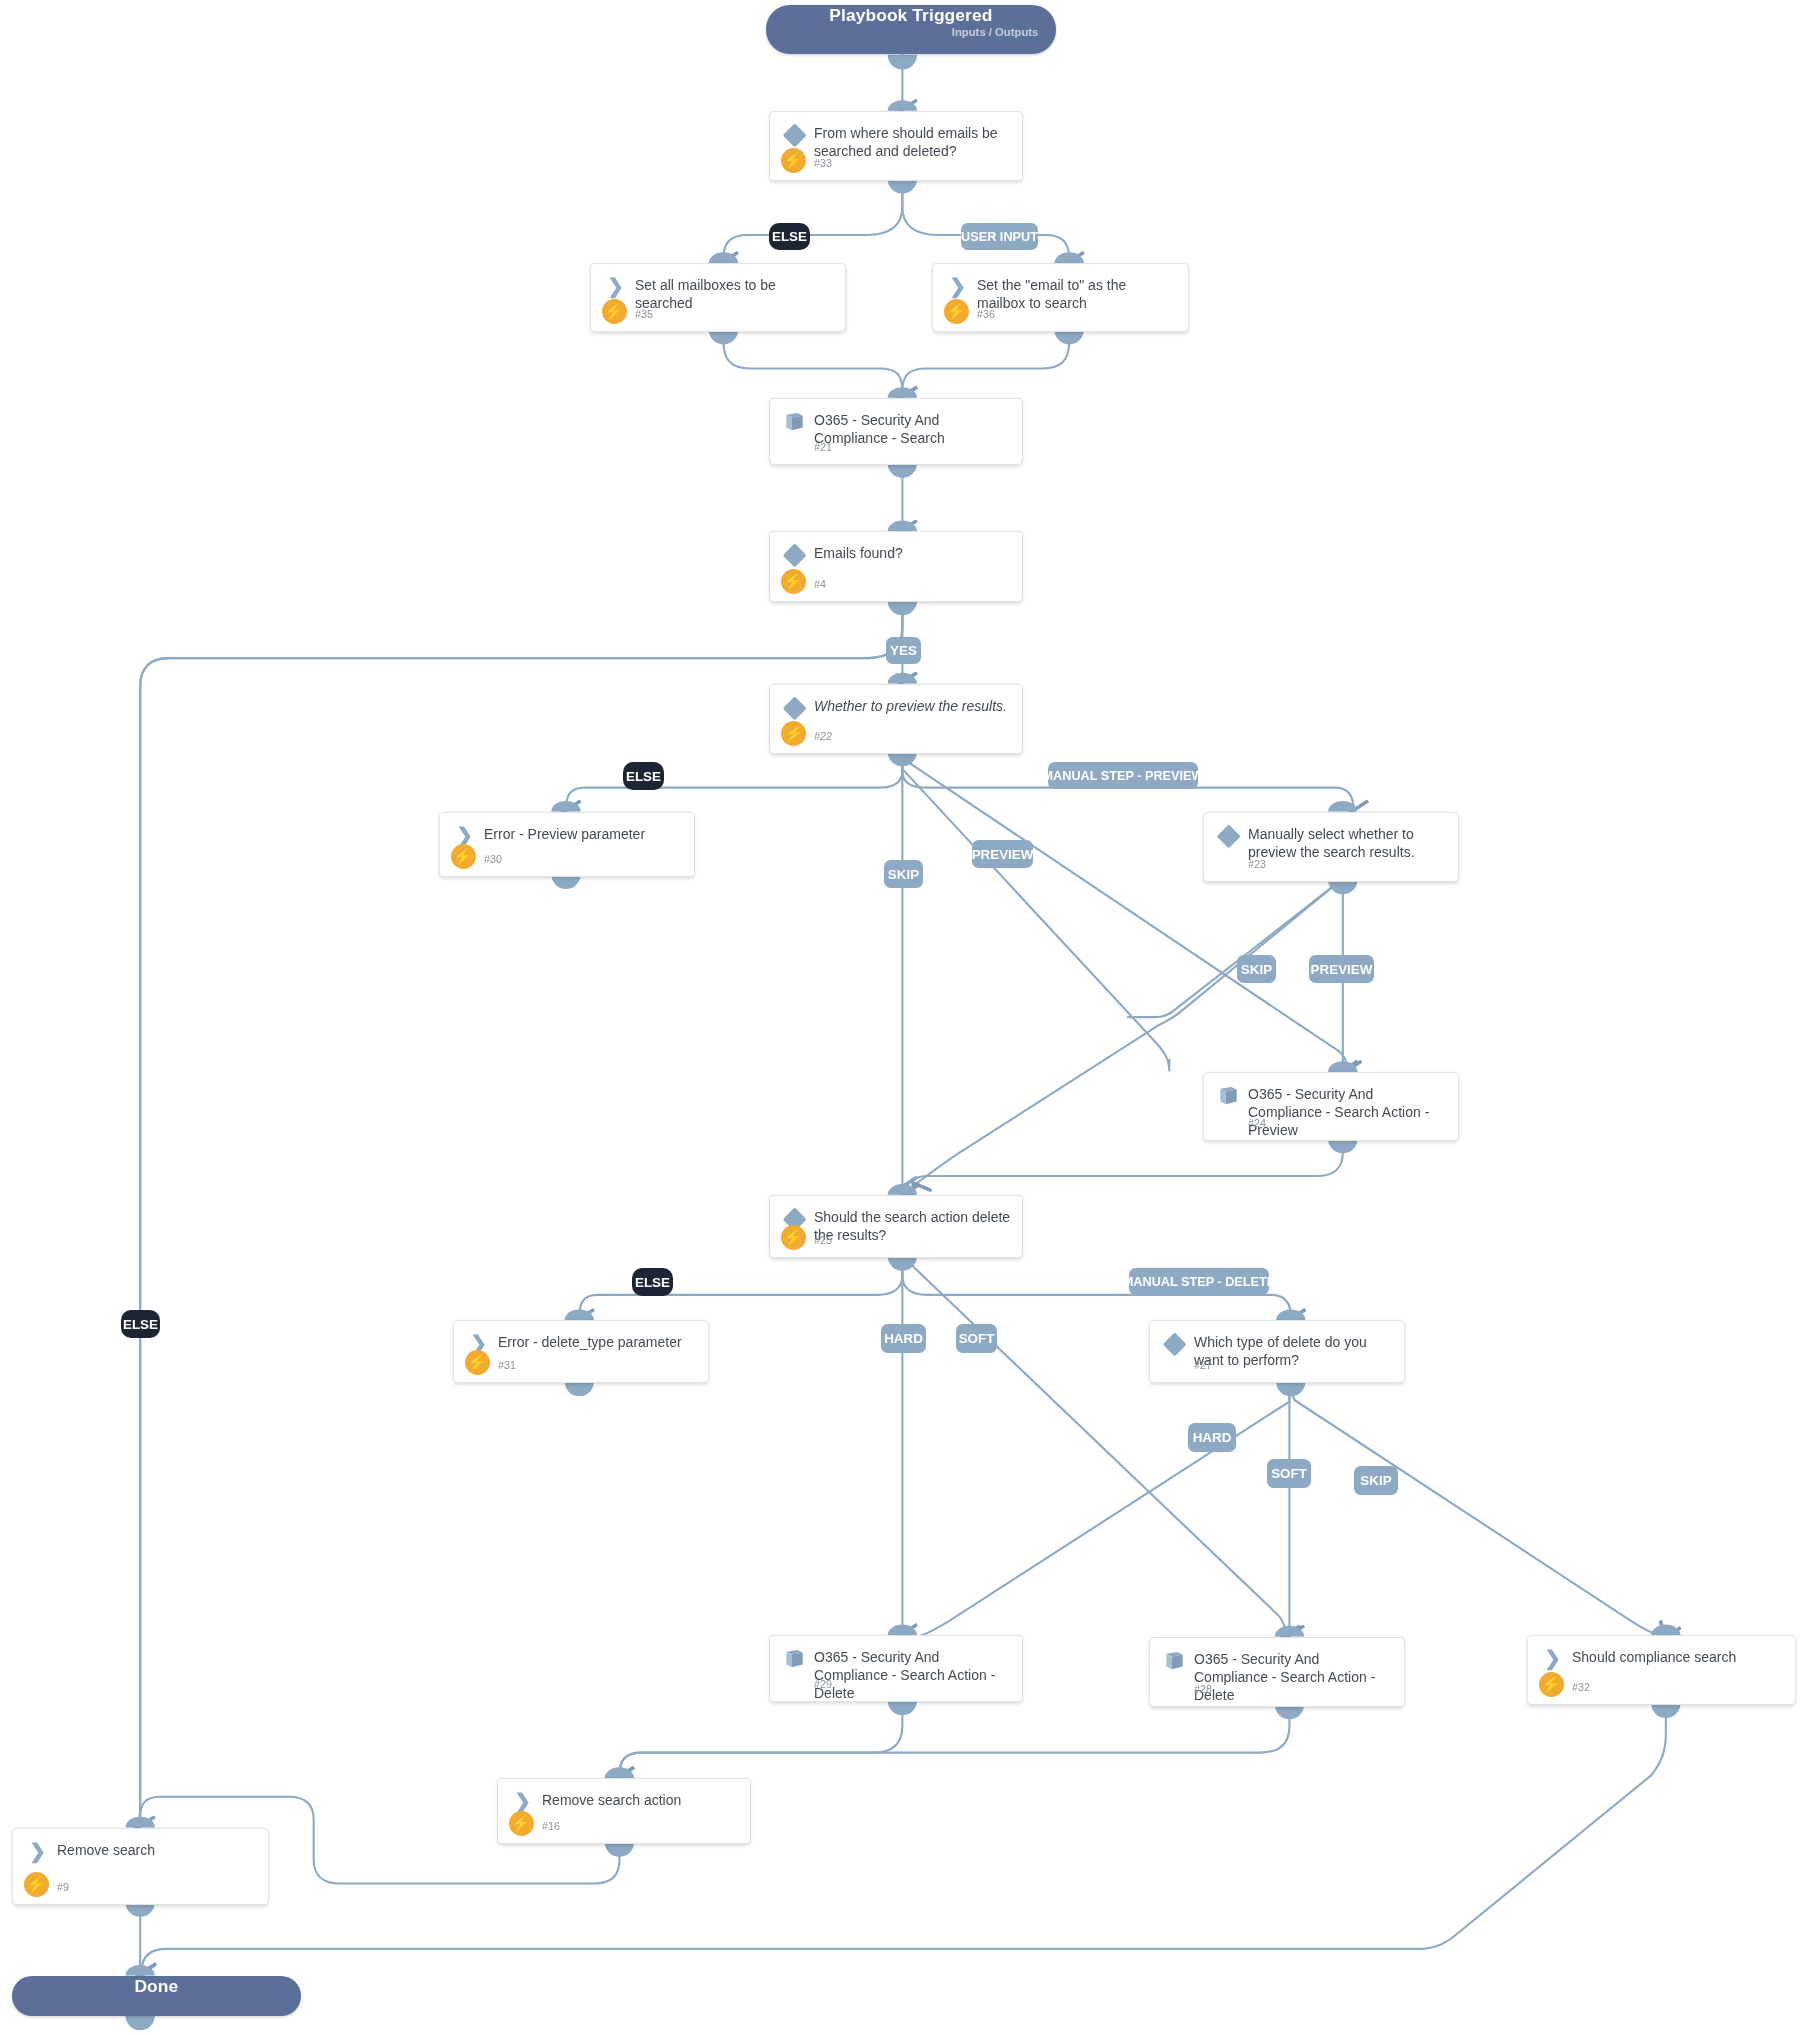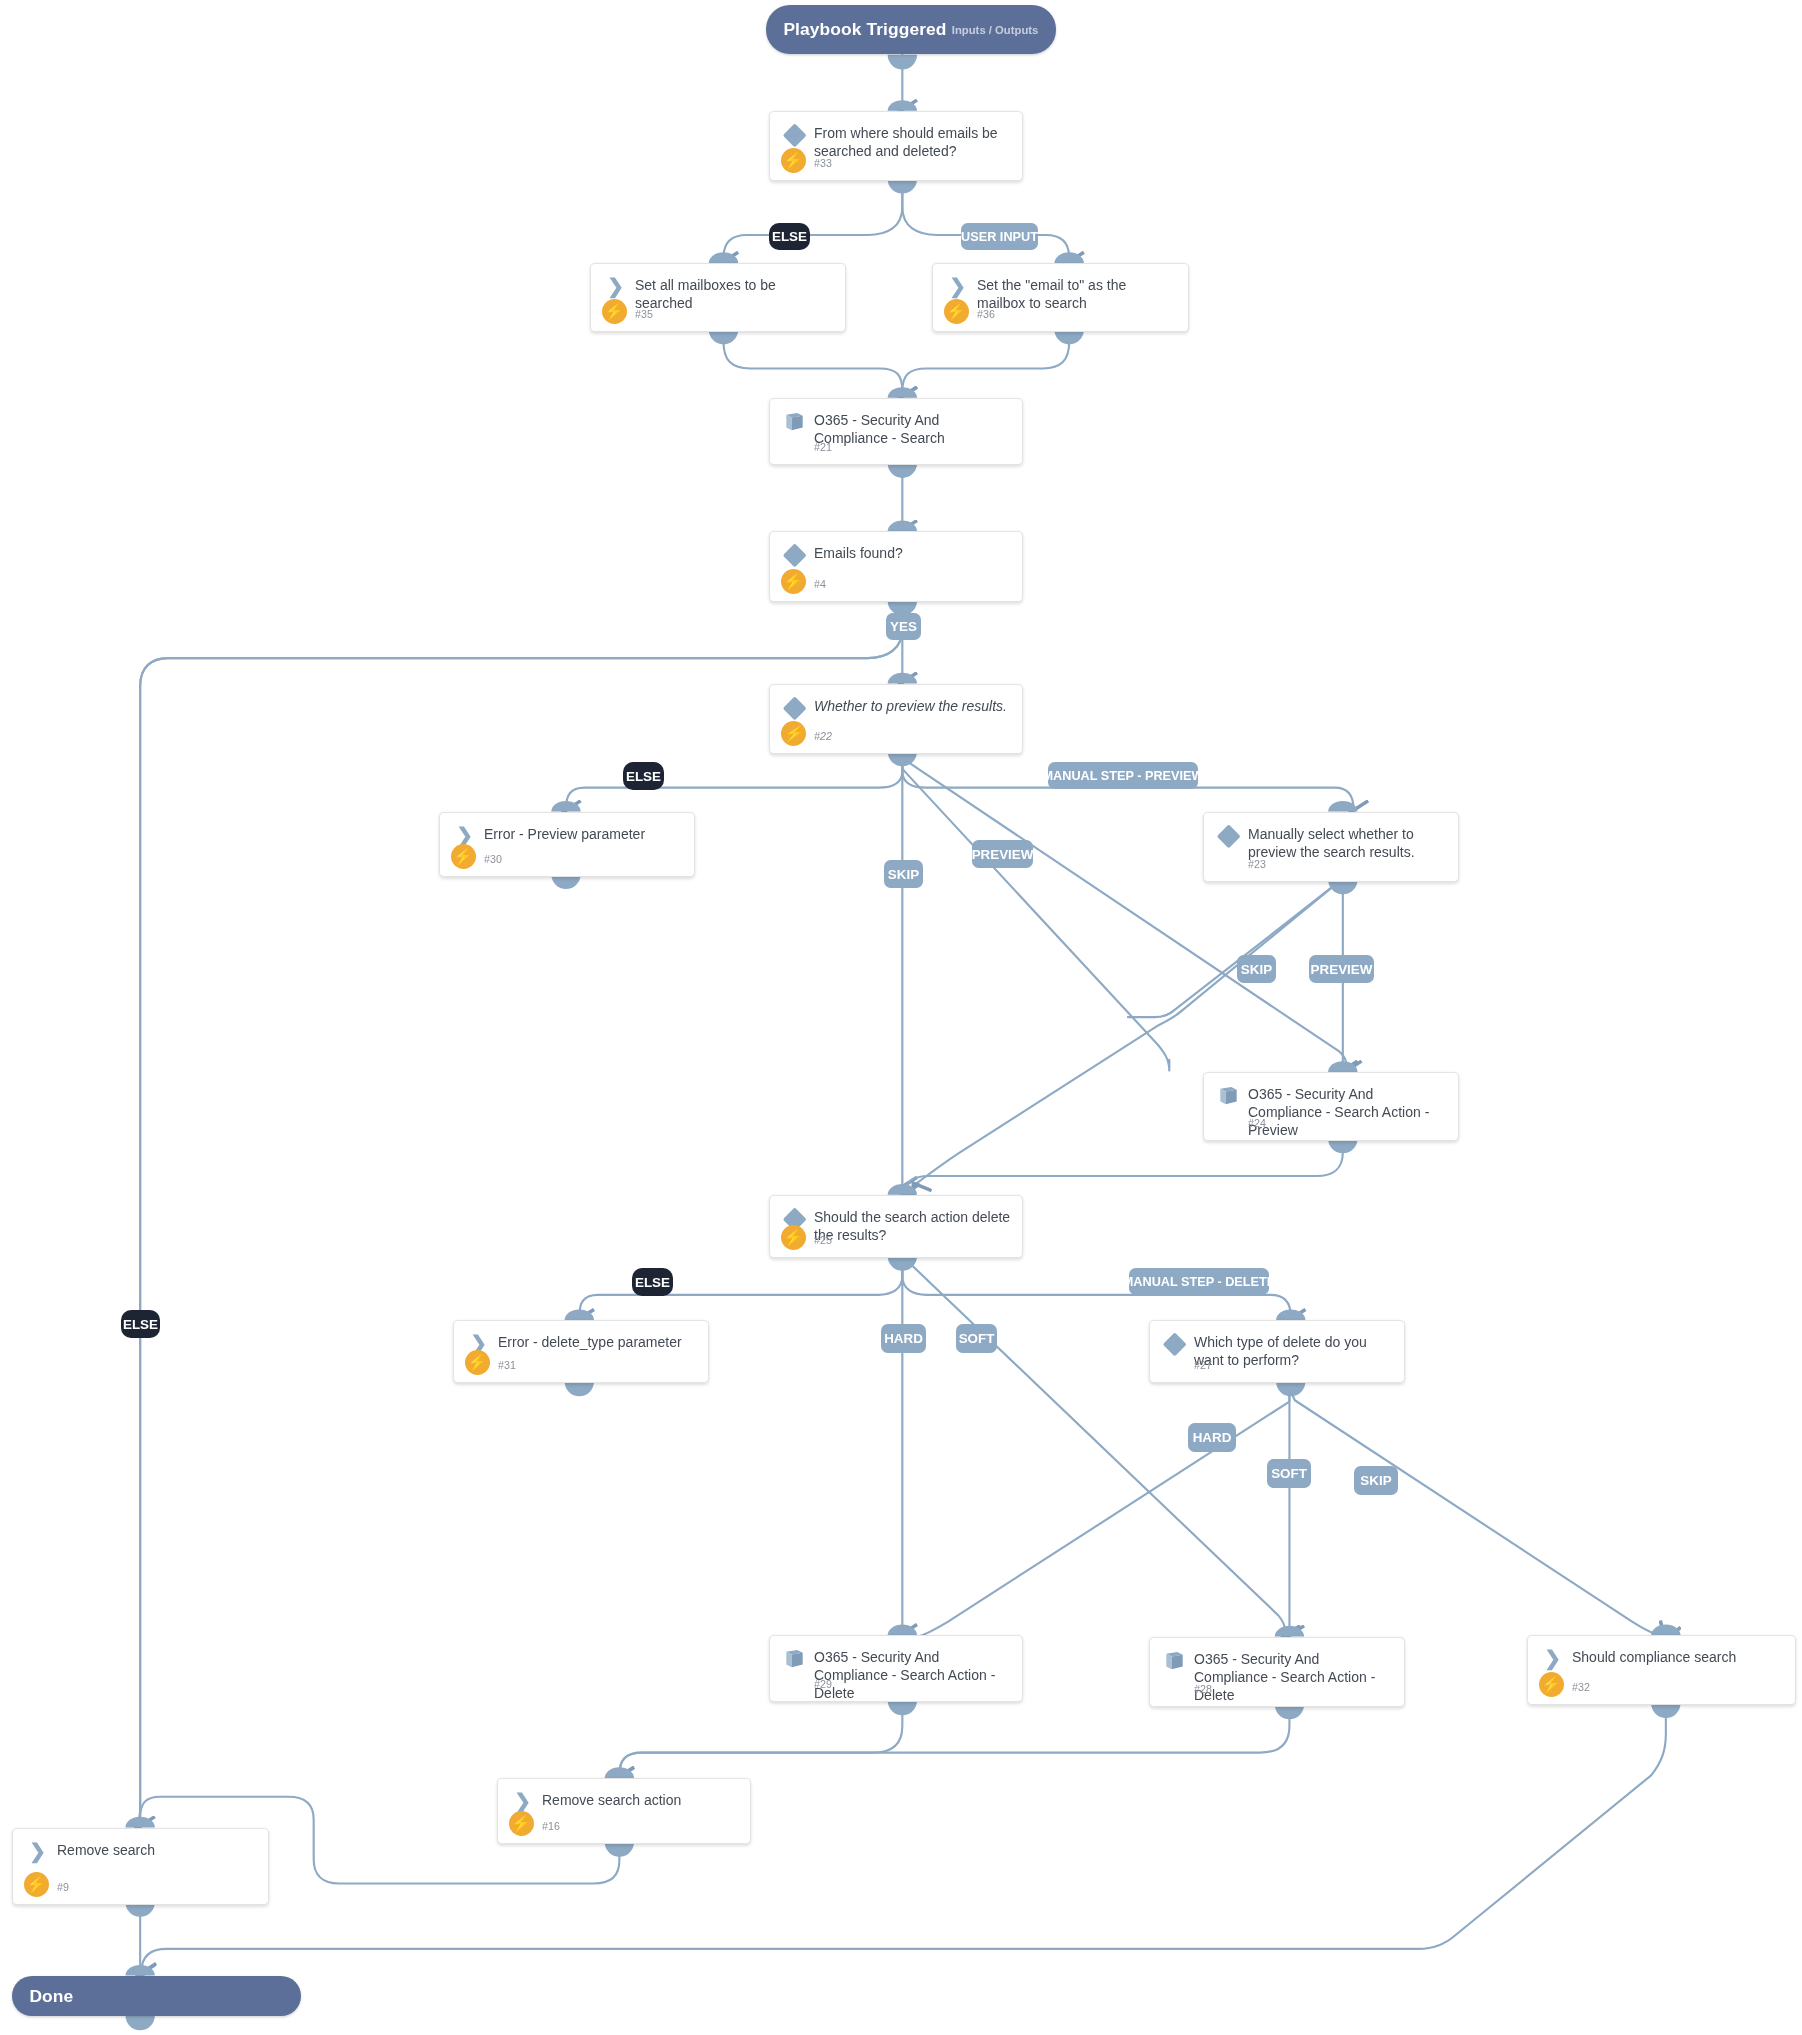--- a/index.html
+++ b/index.html
@@ -9,20 +9,21 @@
 
   
   .terminal{
     position:absolute;
     background:#5c6f98;
     border-radius:24px;
     box-shadow:0 1.3px 2.7px rgba(0,0,0,.18);
     display:flex;align-items:center;
     color:#ffffff;
     z-index:5;
+    flex-direction:column;
   }
   .terminal .t-title{font-size:17.4px;font-weight:600;letter-spacing:0.1px;}
   .terminal .t-sub{font-size:11.3px;font-weight:600;color:#c6cede;margin-left:auto;}
 
   
   .card{
     position:absolute;
     background:#ffffff;
     border:0.7px solid #e3e3e3;
     border-radius:4.7px;
@@ -344,21 +345,21 @@
     <span class="c-id">#9</span>
   </div>
 
   <div class="terminal" style="left:12px;top:1976px;width:254px;height:40px;padding:0 17.4px;">
     <span class="t-title">Done</span>
   </div>
 
   <div class="elabel dark" style="left:769px;top:223px;width:41px;height:27px;font-size:13.4px;">ELSE</div>
   <div class="elabel blue" style="left:961px;top:223px;width:77px;height:27px;font-size:12.7px;">USER INPUT</div>
 
-  <div class="elabel blue" style="left:886px;top:613px;width:35px;height:27px;font-size:13.4px;">YES</div>
+  <div class="elabel blue" style="left:886px;top:637px;width:35px;height:27px;font-size:13.4px;">YES</div>
 
   <div class="elabel dark" style="left:623px;top:762px;width:41px;height:28px;font-size:13.4px;">ELSE</div>
   <div class="elabel blue" style="left:1048px;top:762px;width:150px;height:27px;font-size:12.7px;">MANUAL STEP - PREVIEW</div>
   <div class="elabel blue" style="left:884px;top:860px;width:39px;height:28px;font-size:13.4px;">SKIP</div>
   <div class="elabel blue" style="left:972px;top:840px;width:61px;height:28px;font-size:13.4px;">PREVIEW</div>
 
   <div class="elabel blue" style="left:1237px;top:955px;width:39px;height:28px;font-size:13.4px;">SKIP</div>
   <div class="elabel blue" style="left:1309px;top:955px;width:65px;height:28px;font-size:13.4px;">PREVIEW</div>
 
   <div class="elabel dark" style="left:632px;top:1268px;width:41px;height:28px;font-size:13.4px;">ELSE</div>

